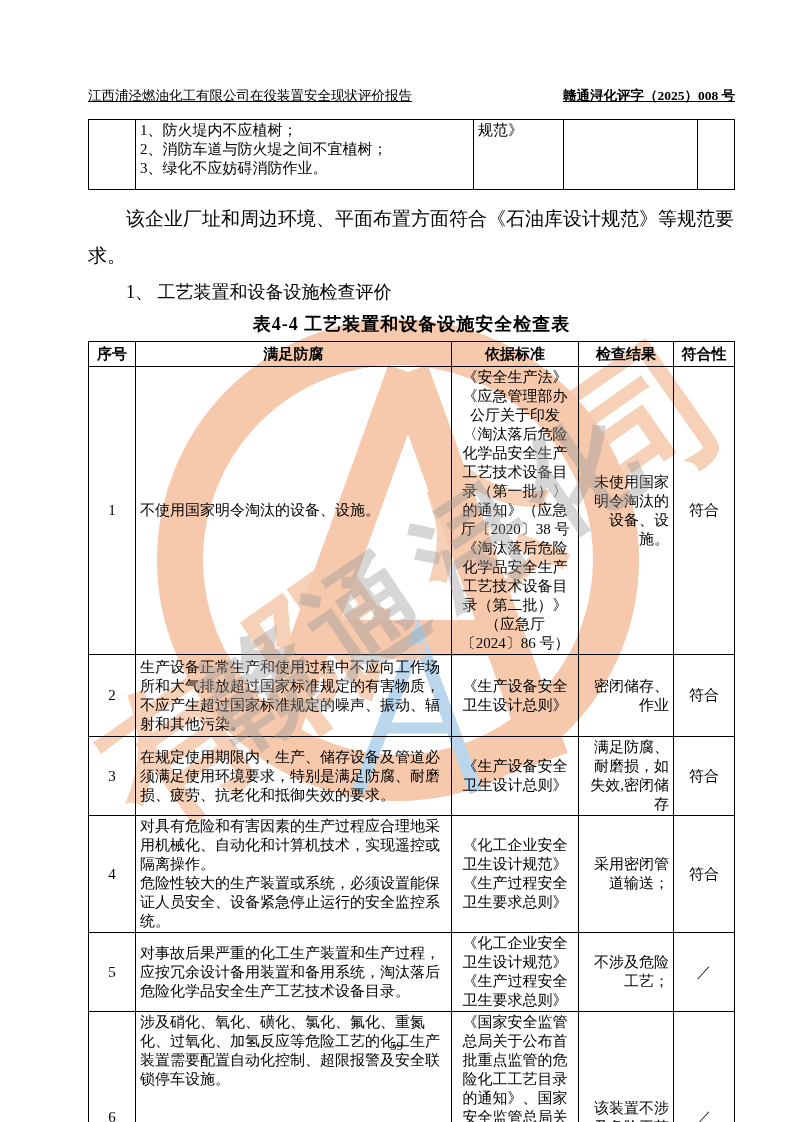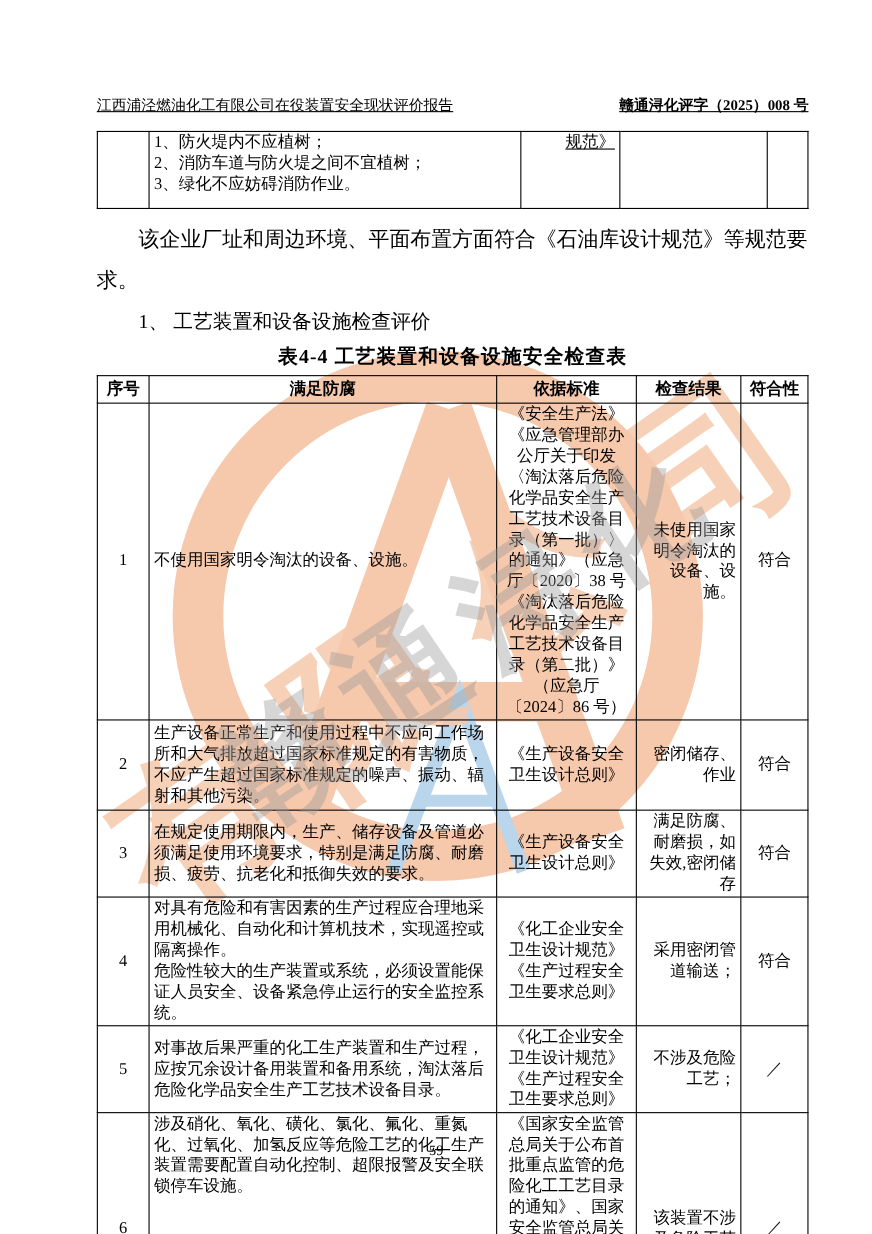--- a/index.html
+++ b/index.html
@@ -30,21 +30,21 @@
   .hdr{display:flex; justify-content:space-between; align-items:baseline; font-size:13.5px; margin-bottom:14px;}
   .hdr-left{text-decoration:underline;}
   .hdr-right{font-weight:bold; text-decoration:underline;}
 
   table{border-collapse:collapse; table-layout:fixed;}
   td,th{border:1.2px solid #000; padding:1px 4px; font-size:15px; line-height:19px; overflow:hidden;}
 
   .carry-table{width:646px;}
   .carry-table td{vertical-align:top;}
   .carry-table .c-content{white-space:pre-line; text-align:left;}
-  .carry-table .c-std{text-align:right;text-decoration:underline;}
+  .carry-table .c-std{text-align:left;}
   .carry-table tr{height:70px;}
 
   .para{font-size:19px; line-height:37px; text-indent:2em; margin:10px 0 4px 0;}
   .h-sec{font-size:19px; font-weight:bold; margin:8px 0 6px 0;
          font-family:"Liberation Sans","DejaVu Sans",sans-serif;}
   .h-sub{font-size:18px; margin:6px 0 6px 38px; font-weight:normal;}
   .caption{font-size:18px; font-weight:bold; text-align:center; margin:8px 0 5px 0;
            font-family:Liberation Serif, serif; letter-spacing:1px;}
 
   .main-table{width:646px;}

